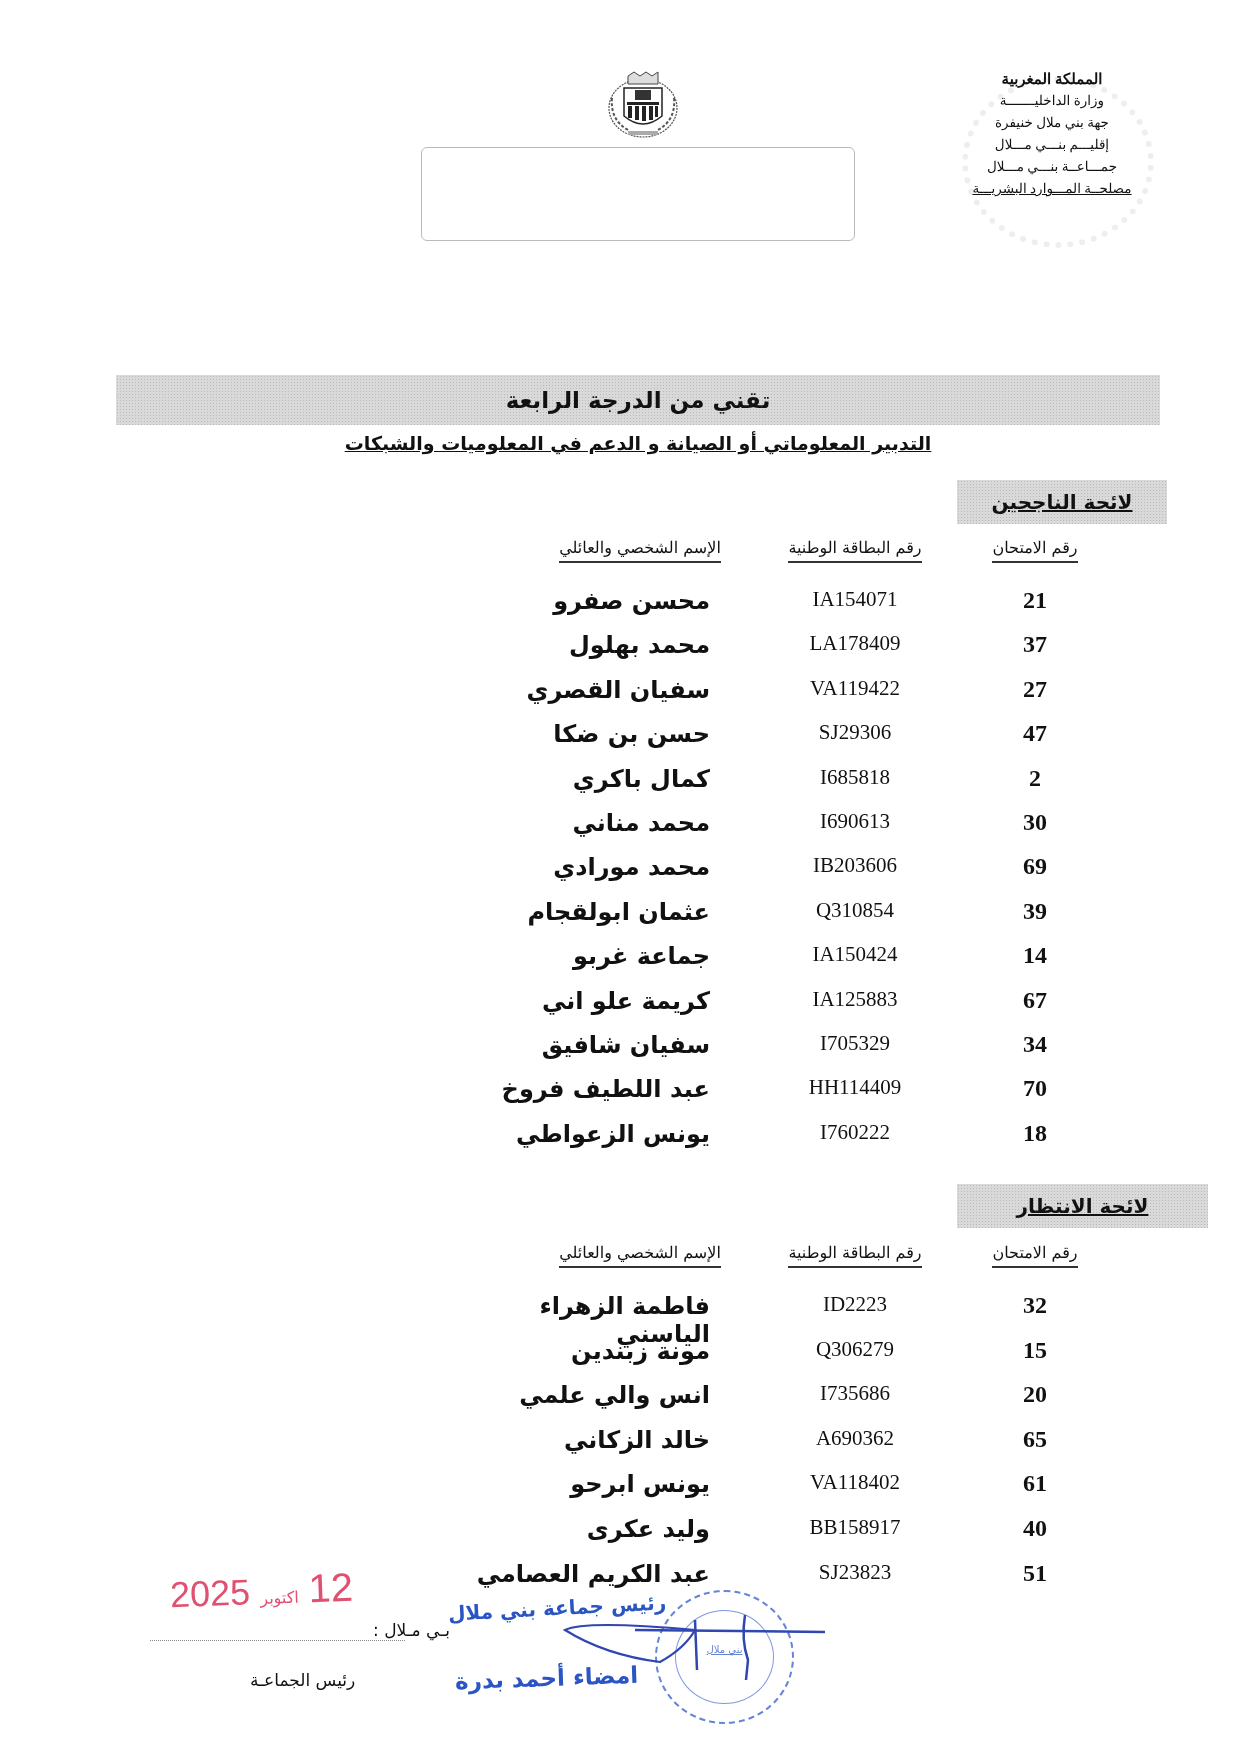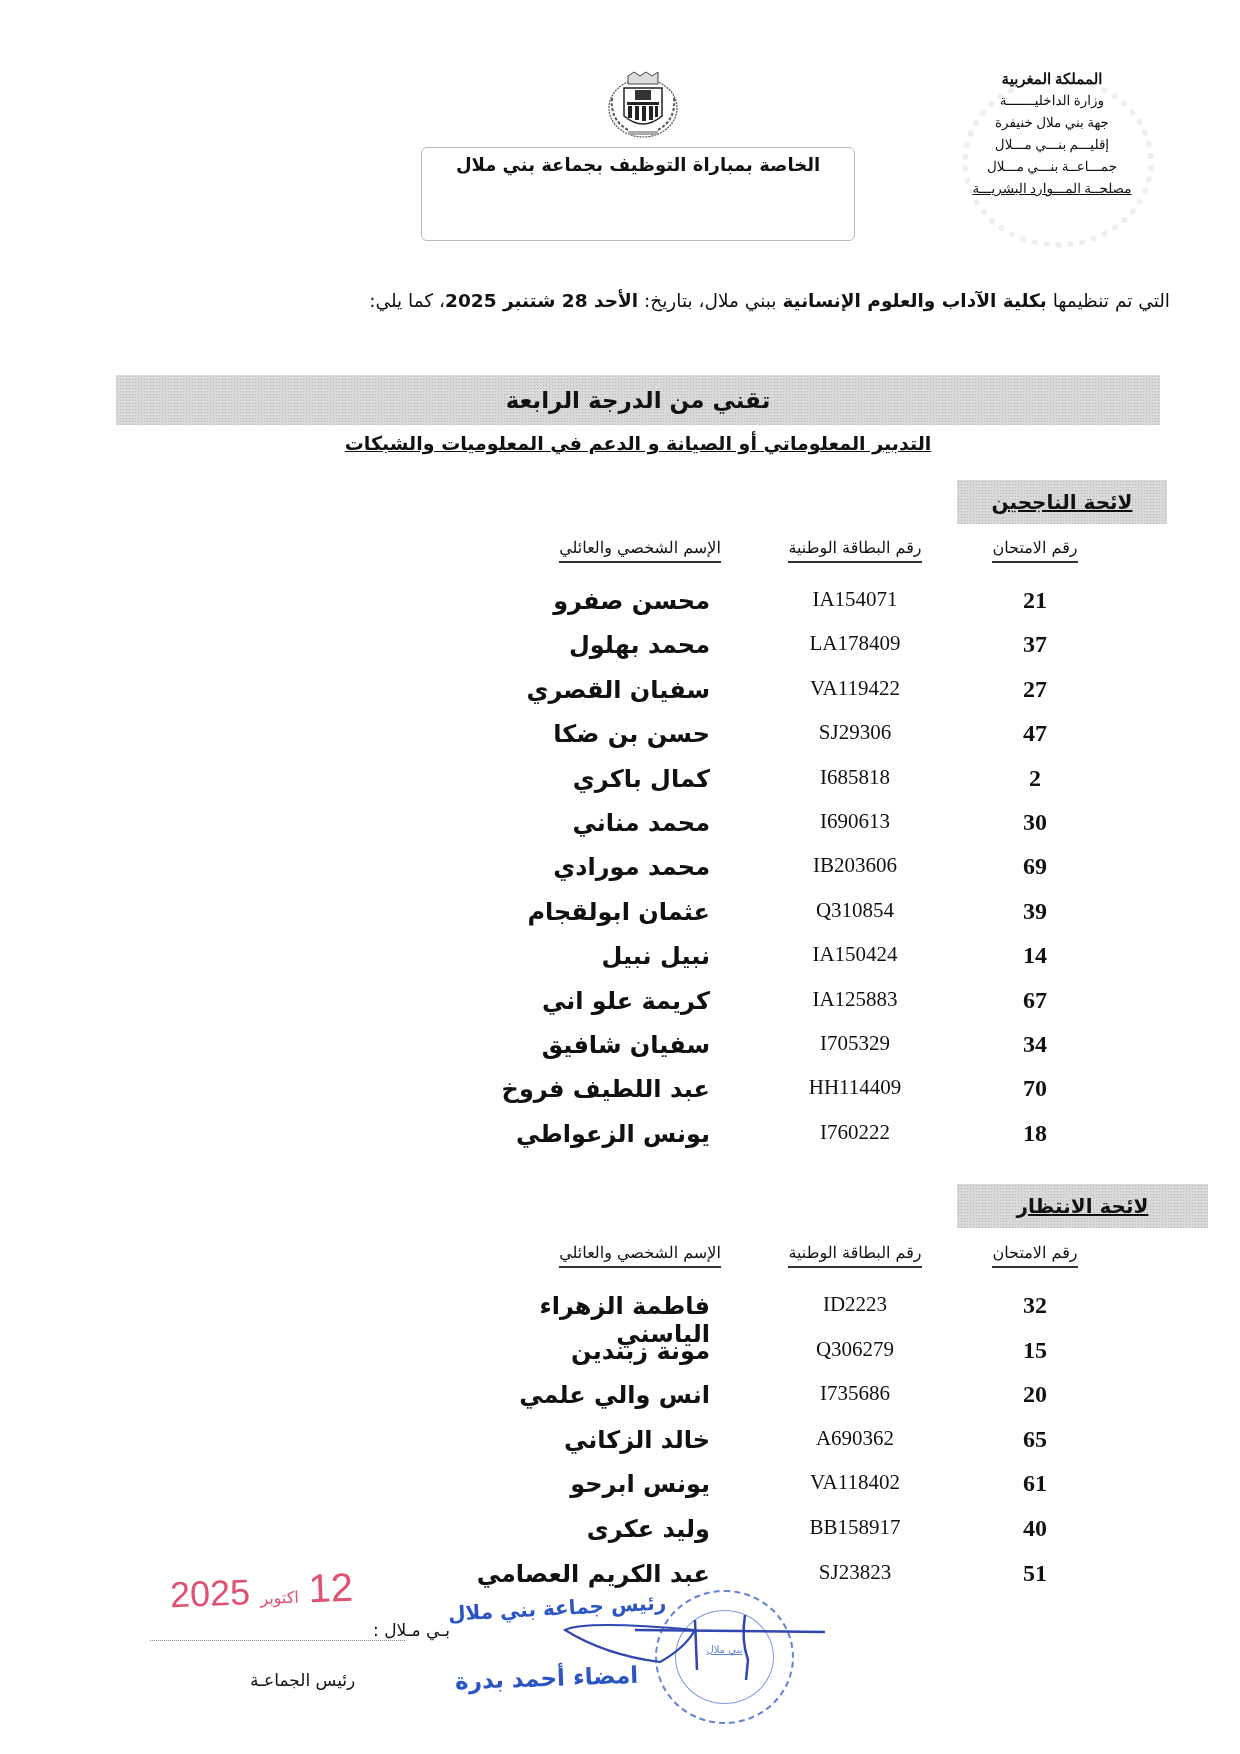--- a/index.html
+++ b/index.html
@@ -146,25 +146,23 @@
   <rect x="38" y="38" width="4" height="15" fill="#222"></rect>
   <rect x="45" y="38" width="4" height="14" fill="#222"></rect>
   <rect x="51" y="38" width="3" height="11" fill="#222"></rect>
   <path d="M24 8 L30 4 L36 8 L42 4 L48 8 L54 4 L54 16 L24 16 Z" fill="#ddd" stroke="#444" stroke-width="1"></path>
   <path d="M8 30 Q6 52 24 62" fill="none" stroke="#555" stroke-width="2" stroke-dasharray="3 2"></path>
   <path d="M70 30 Q72 52 54 62" fill="none" stroke="#555" stroke-width="2" stroke-dasharray="3 2"></path>
   <rect x="24" y="63" width="30" height="4" fill="#aaa"></rect>
 </svg>
 
 <div id="title-box" class="abs">
-  <div id="title-sub">الخاصة بمباراة التوظيف بجماعة بني ملال</div>
 </div>
 
 <div id="intro" class="abs">
-  <div><span>التي تم تنظيمها </span><b>بكلية الآداب والعلوم الإنسانية</b><span> ببني ملال، بتاريخ: </span><b>الأحد 28 شتنبر 2025</b><span>، كما يلي:</span></div>
 </div>
 
 <div id="grade-banner" class="abs dotted-gray">تقني من الدرجة الرابعة</div>
 <div id="specialty" class="abs">التدبير المعلوماتي أو الصيانة و الدعم في المعلوميات والشبكات</div>
 
 <div id="passed-heading" class="abs list-heading dotted-gray">
   <span>لائحة الناجحين</span>
 </div>
 <div class="col-head" style="left:965px; top:538px; width:140px;"><span>رقم الامتحان</span></div>
 <div class="col-head" style="left:770px; top:538px; width:170px;"><span>رقم البطاقة الوطنية</span></div>
@@ -206,21 +204,21 @@
       <div class="cell-name">محمد مورادي</div>
     </div>
     <div class="row" style="top: 897.8px;">
       <div class="cell-num">39</div>
       <div class="cell-cin">Q310854</div>
       <div class="cell-name">عثمان ابولقجام</div>
     </div>
     <div class="row" style="top: 942.2px;">
       <div class="cell-num">14</div>
       <div class="cell-cin">IA150424</div>
-      <div class="cell-name">نبيل نبيل</div>
+      <div class="cell-name">جماعة غربو</div>
     </div>
     <div class="row" style="top: 986.6px;">
       <div class="cell-num">67</div>
       <div class="cell-cin">IA125883</div>
       <div class="cell-name">كريمة علو اني</div>
     </div>
     <div class="row" style="top: 1031px;">
       <div class="cell-num">34</div>
       <div class="cell-cin">I705329</div>
       <div class="cell-name">سفيان شافيق</div>

